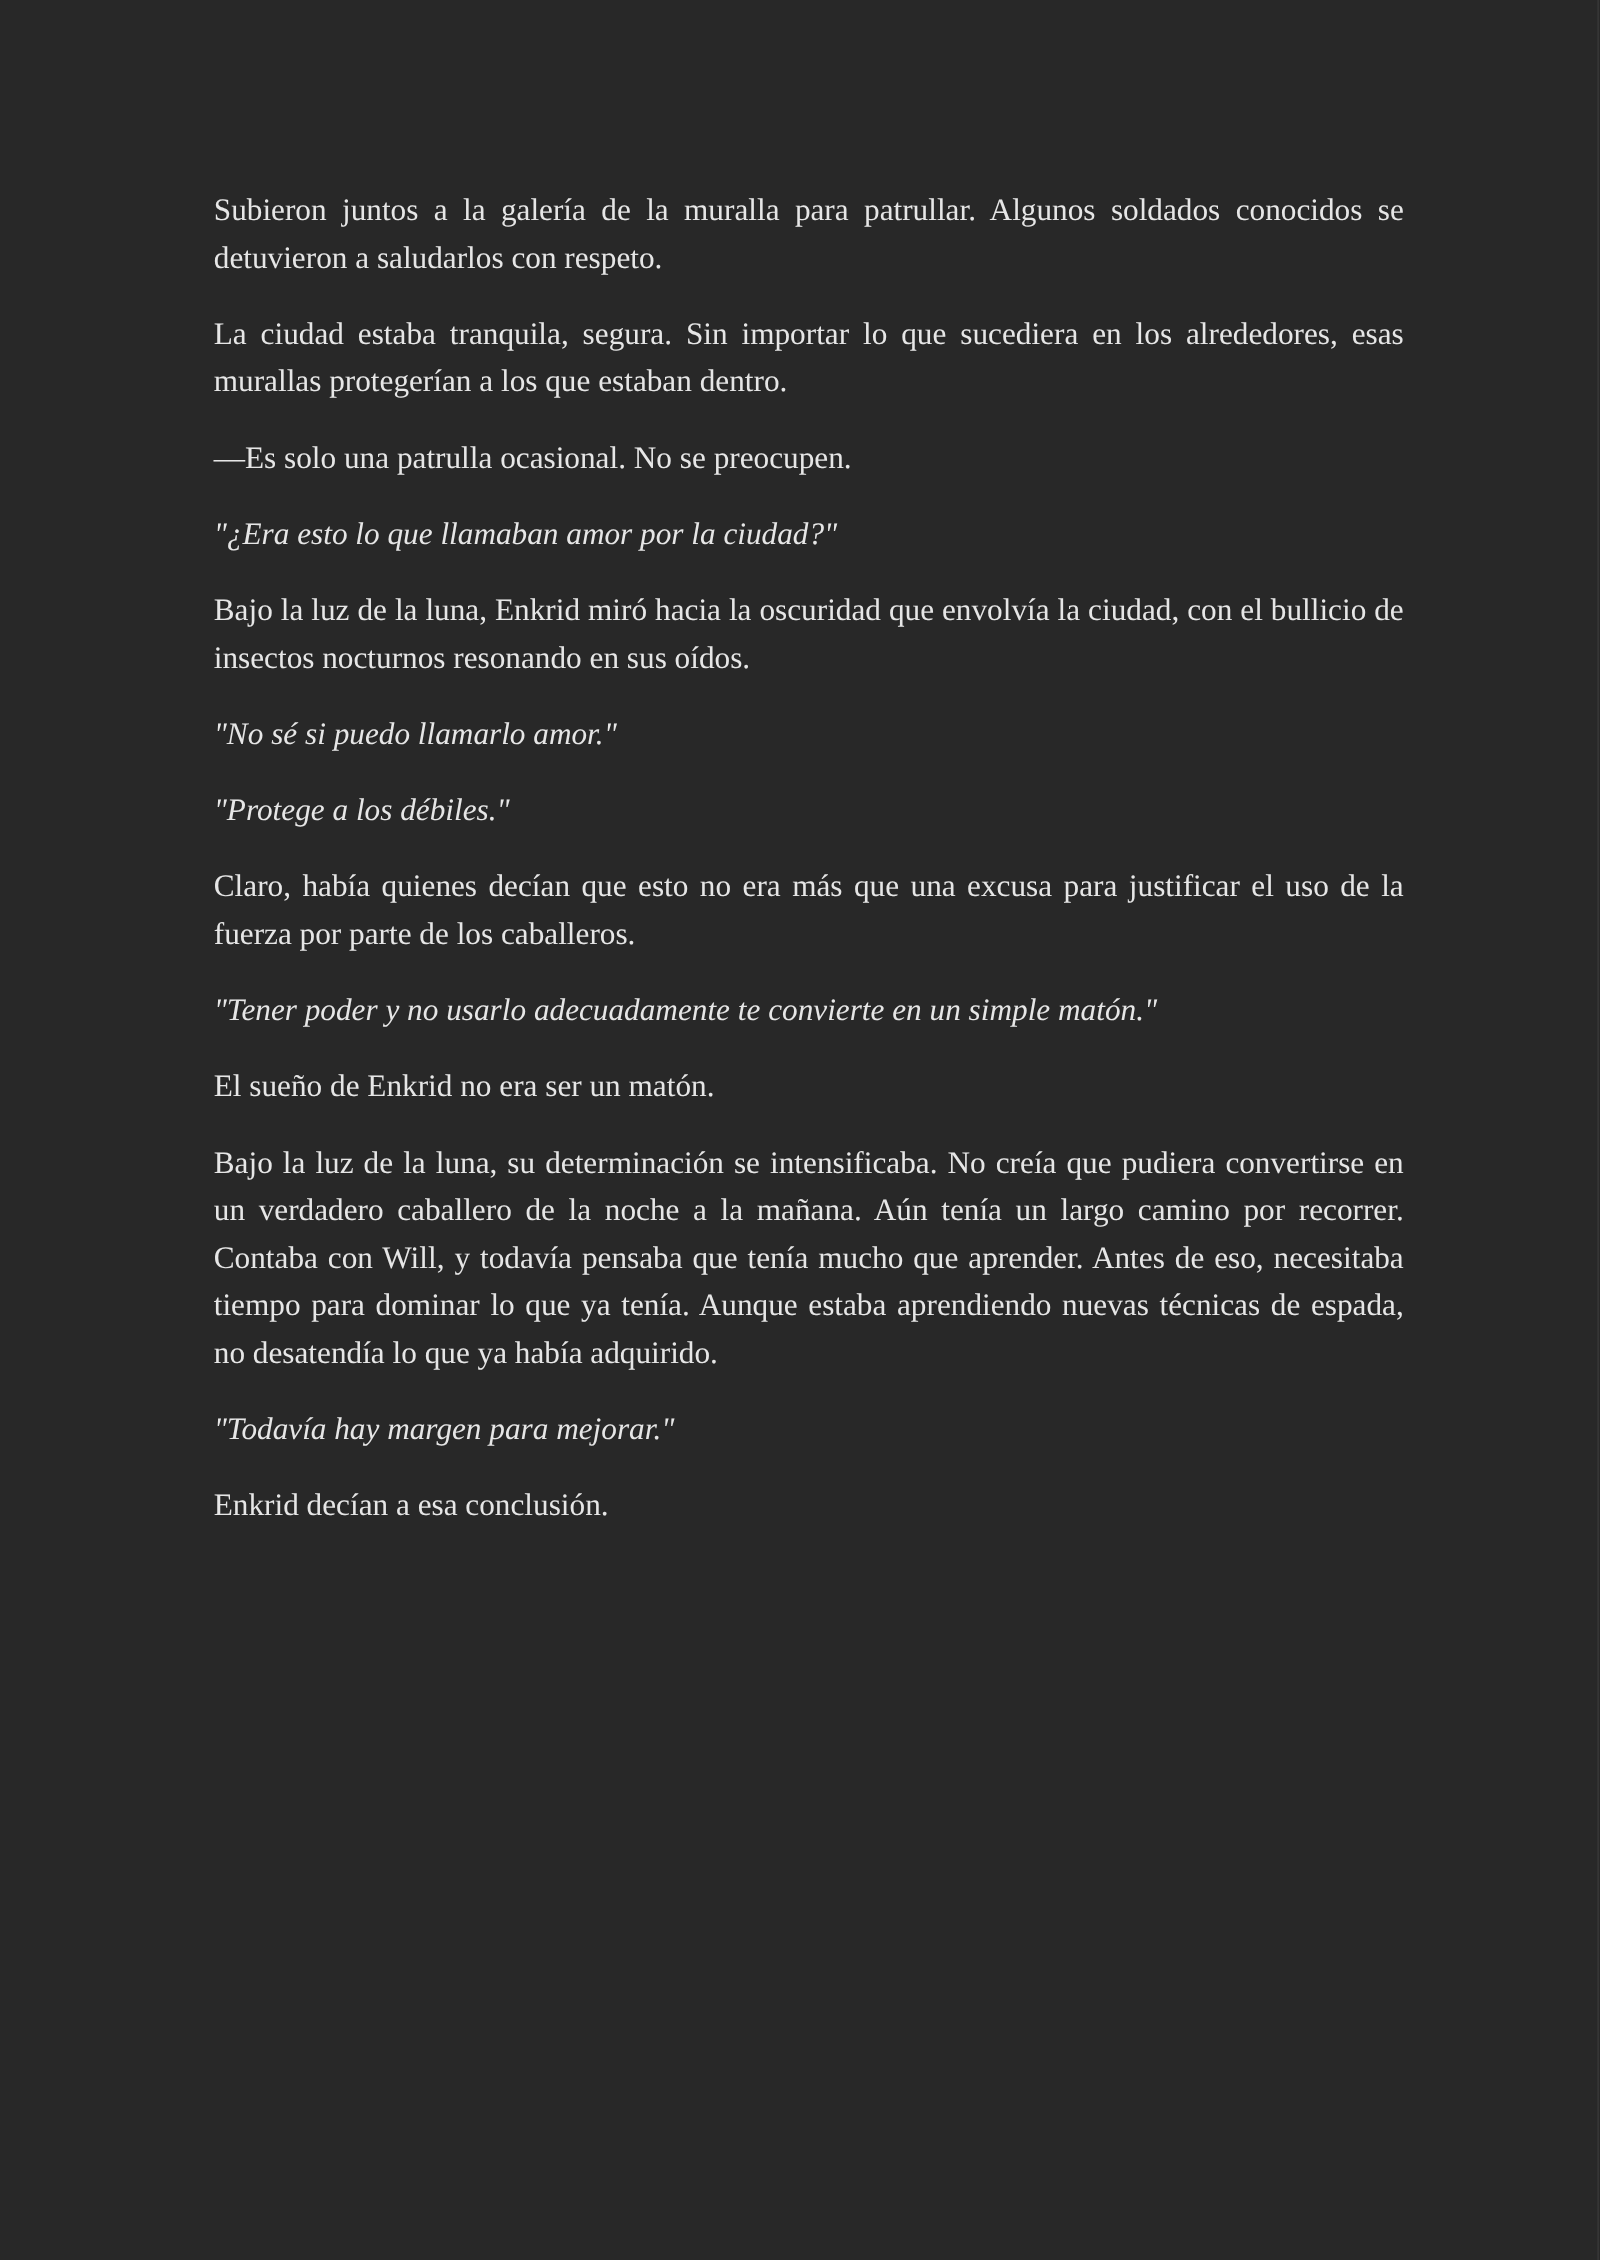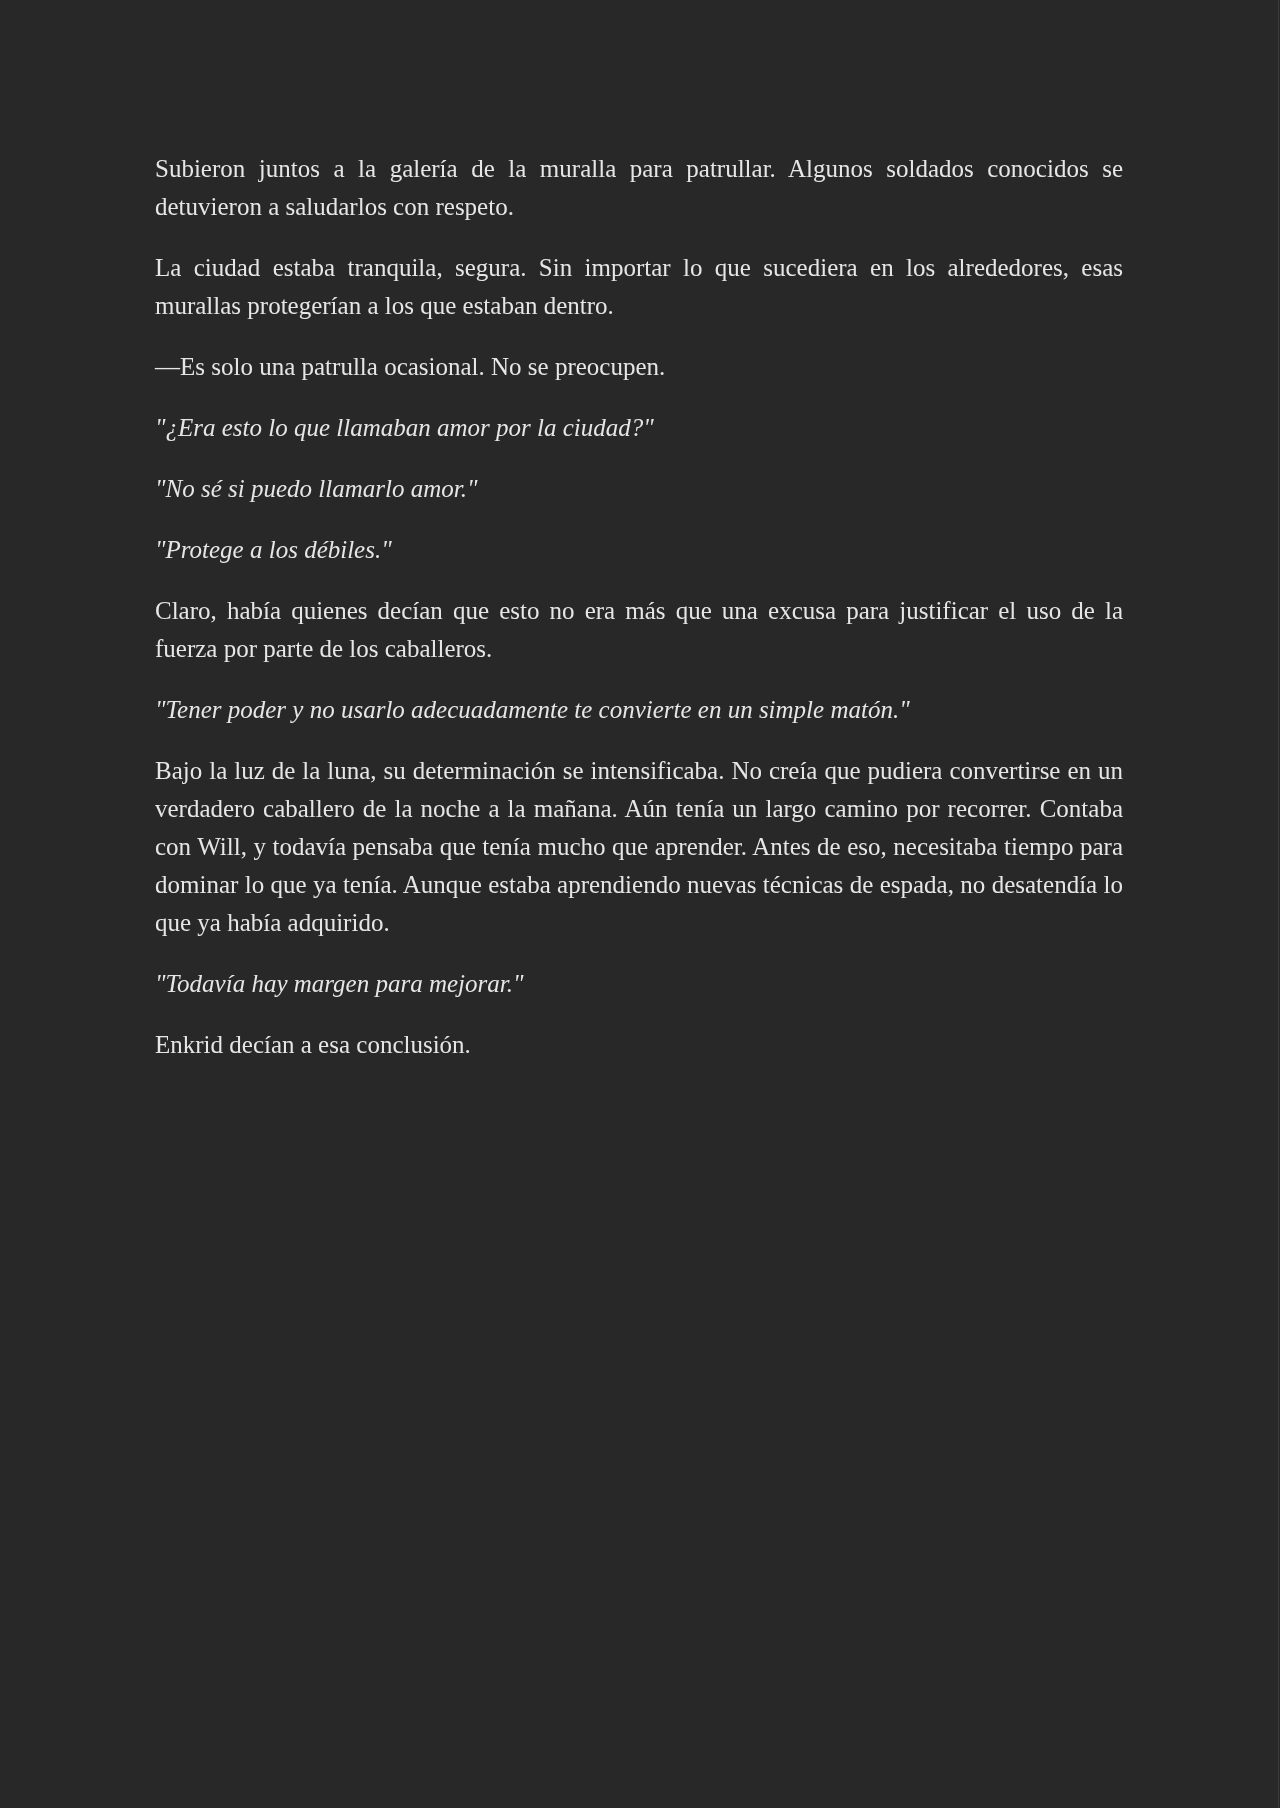--- a/index.html
+++ b/index.html
@@ -25,39 +25,41 @@
       position: absolute;
       left: 155px;
       top: 150px;
       width: 968px;
       color: #e6e6e6;
       font-family: "Liberation Serif", "DejaVu Serif", serif;
       font-size: 25px;
       line-height: 38px;
     }
     .reader p {
-      margin: 0 0 23px 0;
+      margin: 0 0 23px 16px;
       text-align: justify;
       word-spacing: 0px;
     }
     .reader p.thought {
       font-style: italic;
       text-align: left;
     }
   </style>
 </head>
 <body>
 
 <div class="right-edge"></div>
 
 <main class="reader">
   <p>Subieron juntos a la galería de la muralla para patrullar. Algunos soldados conocidos se detuvieron a saludarlos con respeto.</p>
   <p>La ciudad estaba tranquila, segura. Sin importar lo que sucediera en los alrededores, esas murallas protegerían a los que estaban dentro.</p>
   <p>—Es solo una patrulla ocasional. No se preocupen.</p>
   <p class="thought">"¿Era esto lo que llamaban amor por la ciudad?"</p>
+  <p>Bajo la luz de la luna, Enkrid miró hacia la oscuridad que envolvía la ciudad, con el bullicio de insectos nocturnos resonando en sus oídos.</p>
   <p class="thought">"No sé si puedo llamarlo amor."</p>
   <p class="thought">"Protege a los débiles."</p>
   <p>Claro, había quienes decían que esto no era más que una excusa para justificar el uso de la fuerza por parte de los caballeros.</p>
   <p class="thought">"Tener poder y no usarlo adecuadamente te convierte en un simple matón."</p>
+  <p>El sueño de Enkrid no era ser un matón.</p>
   <p>Bajo la luz de la luna, su determinación se intensificaba. No creía que pudiera convertirse en un verdadero caballero de la noche a la mañana. Aún tenía un largo camino por recorrer. Contaba con Will, y todavía pensaba que tenía mucho que aprender. Antes de eso, necesitaba tiempo para dominar lo que ya tenía. Aunque estaba aprendiendo nuevas técnicas de espada, no desatendía lo que ya había adquirido.</p>
   <p class="thought">"Todavía hay margen para mejorar."</p>
   <p>Enkrid decían a esa conclusión.</p>
 </main>
 
 </body></html>

